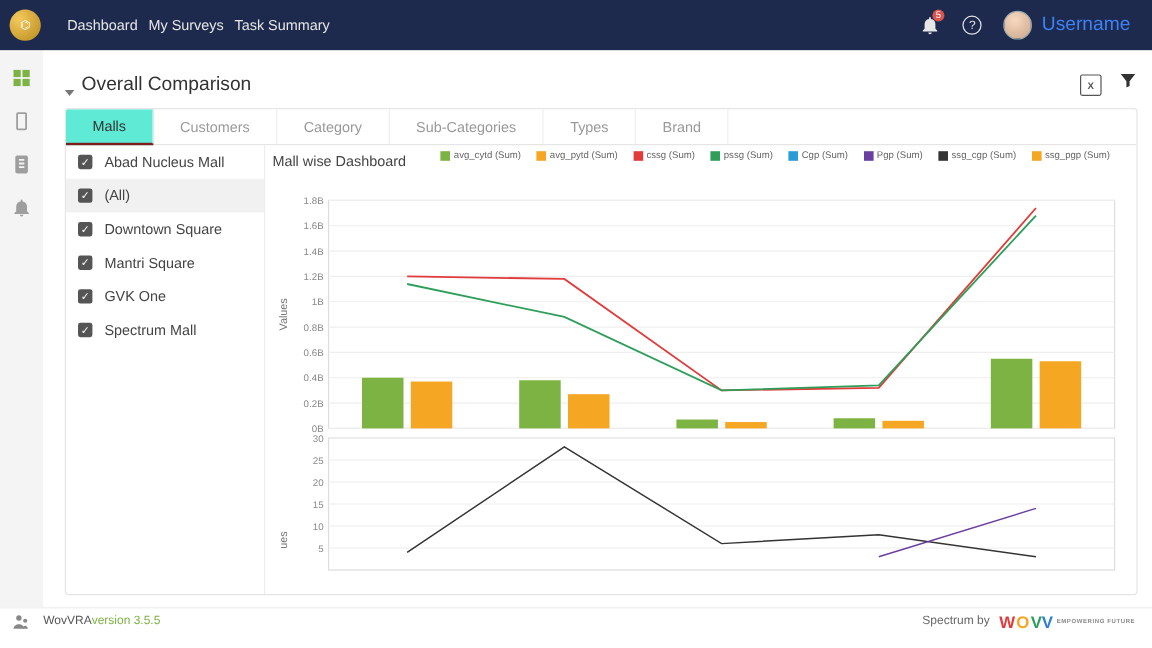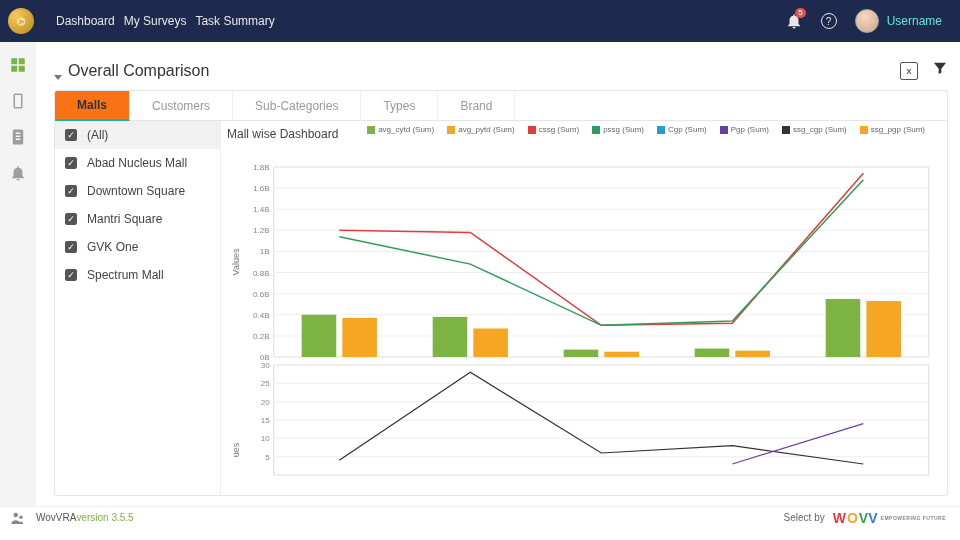--- a/index.html
+++ b/index.html
@@ -7,35 +7,35 @@
 .topbar{height:42px;background:#1d2a4d;display:flex;align-items:center;color:#e6e6e6;padding:0 18px 0 0}
 .logo-circle{width:26px;height:26px;border-radius:50%;background:radial-gradient(circle at 30% 30%,#f5c95a,#b68a1e);margin:0 12px 0 8px;display:flex;align-items:center;justify-content:center;font-size:10px;color:#fff}
 .topnav{display:flex;gap:9px;margin-left:10px;font-size:12px}
 .topnav a{color:#e6e6e6;text-decoration:none;cursor:pointer}
 .spacer{flex:1}
 .bell{position:relative;width:18px;height:18px;margin-right:18px;cursor:pointer}
 .bell svg{fill:#e6e6e6}
 .badge{position:absolute;top:-4px;right:-3px;background:#d9534f;color:#fff;font-size:8px;border-radius:7px;padding:1px 3px;line-height:1}
 .help{width:16px;height:16px;border:1.5px solid #e6e6e6;border-radius:50%;display:flex;align-items:center;justify-content:center;font-size:10px;color:#e6e6e6;margin-right:18px;cursor:pointer}
 .avatar{width:24px;height:24px;border-radius:50%;background:radial-gradient(circle at 40% 30%,#f8d9c0,#c9a58a);margin-right:8px;border:1.5px solid #9aa}
-.username{font-size:12px;color:#5eead4}
+.username{font-size:16px;color:#3b82f6}
 .leftbar{position:absolute;left:0;top:42px;bottom:22px;width:36px;background:#f4f4f4;display:flex;flex-direction:column;align-items:center;padding-top:14px;gap:18px}
 .lb-icon{width:18px;height:18px;fill:#9e9e9e;cursor:pointer}
 .lb-icon.active{fill:#7cb342}
 .page{position:absolute;left:36px;top:42px;right:0;bottom:22px;background:#fff;padding:10px 12px 0 18px}
 .page-header{display:flex;align-items:flex-end;height:28px}
 .caret{width:0;height:0;border-left:4px solid transparent;border-right:4px solid transparent;border-top:5px solid #777;margin-right:6px;cursor:pointer}
 .page-title{font-size:16px;color:#333}
 .xls-icon{width:18px;height:18px;border:1.5px solid #555;border-radius:2px;margin-left:auto;display:flex;align-items:center;justify-content:center;font-size:8px;color:#555;font-weight:bold;cursor:pointer}
 .filter-icon{margin-left:14px;cursor:pointer}
 .filter-icon svg{width:16px;height:16px;fill:#333}
 .card{border:1px solid #e5e5e5;border-radius:3px;margin-top:10px;height:406px;position:relative;overflow:hidden}
 .tabs{display:flex;border-bottom:1px solid #e5e5e5;height:30px;font-size:12px}
 .tab{padding:0 22px;display:flex;align-items:center;color:#999;cursor:pointer;border-right:1px solid #eee}
-.tab.active{color:#333;font-weight:bold;border-bottom:2px solid #14b8a6;background:#f97316;margin-bottom:-1px}
+.tab.active{color:#333;font-weight:normal;border-bottom:2px solid #7f1d1d;background:#5eead4;margin-bottom:-1px}
 .card-body{display:flex;position:absolute;top:30px;left:0;right:0;bottom:0}
 .mall-list{width:166px;border-right:1px solid #eee;font-size:12px;color:#444}
 .select-mall{padding:8px 8px;border-bottom:1px solid #eee}
 .mall-item{display:flex;align-items:center;gap:10px;height:28px;padding:0 10px;cursor:pointer}
 .mall-item.all{background:#f1f1f1}
 .chk{width:12px;height:12px;background:#555;display:flex;align-items:center;justify-content:center;border-radius:2px}
 .chk::after{content:"✓";color:#fff;font-size:9px;line-height:1}
 .chart-area{flex:1;padding:6px 8px 0 6px;position:relative}
 .chart-title{font-size:12px;color:#444;margin-bottom:14px}
 .legend{position:absolute;top:4px;right:22px;display:flex;gap:13px;font-size:8px;color:#666;flex-wrap:nowrap}
@@ -112,34 +112,35 @@
       <svg viewBox="0 0 24 24">
           <path d="M3 4h18l-7 9v6l-4 2v-8z"></path>
         </svg>
     </div>
   </div>
 
   <div class="card">
     <div class="tabs">
       <div class="tab active">Malls</div>
       <div class="tab">Customers</div>
+      <div class="tab">Category</div>
       <div class="tab">Sub-Categories</div>
       <div class="tab">Types</div>
       <div class="tab">Brand</div>
     </div>
 
     <div class="card-body">
       <div class="mall-list">
+        <div class="mall-item">
+            <span class="chk"></span>
+            <span>Abad Nucleus Mall</span>
+          </div>
         <div class="mall-item all">
             <span class="chk"></span>
             <span>(All)</span>
-          </div>
-        <div class="mall-item">
-            <span class="chk"></span>
-            <span>Abad Nucleus Mall</span>
           </div>
         <div class="mall-item">
             <span class="chk"></span>
             <span>Downtown Square</span>
           </div>
         <div class="mall-item">
             <span class="chk"></span>
             <span>Mantri Square</span>
           </div>
         <div class="mall-item">
@@ -247,21 +248,21 @@
 
 <div class="footer">
   <svg class="footer-ico" viewBox="0 0 24 24" fill="#888">
       <circle cx="9" cy="8" r="3"></circle>
       <circle cx="16" cy="11" r="2.3"></circle>
       <path d="M3 20c0-3 3-5 6-5s6 2 6 5"></path>
       <path d="M13 20c0-2 1.5-3.5 3-3.5s3 1.5 3 3.5"></path>
     </svg>
   <span>WovVRA </span>
   <span class="ver">version 3.5.5</span>
-  <span class="powered">Select by</span>
+  <span class="powered">Spectrum by</span>
   <span class="wow-logo">
     <span class="w1">W</span>
       <span class="w2">O</span>
       <span class="w3">V</span>
       <span class="w4">V</span>
     <span class="wow-sub">EMPOWERING FUTURE</span>
   </span>
 </div>
 
 </body></html>

